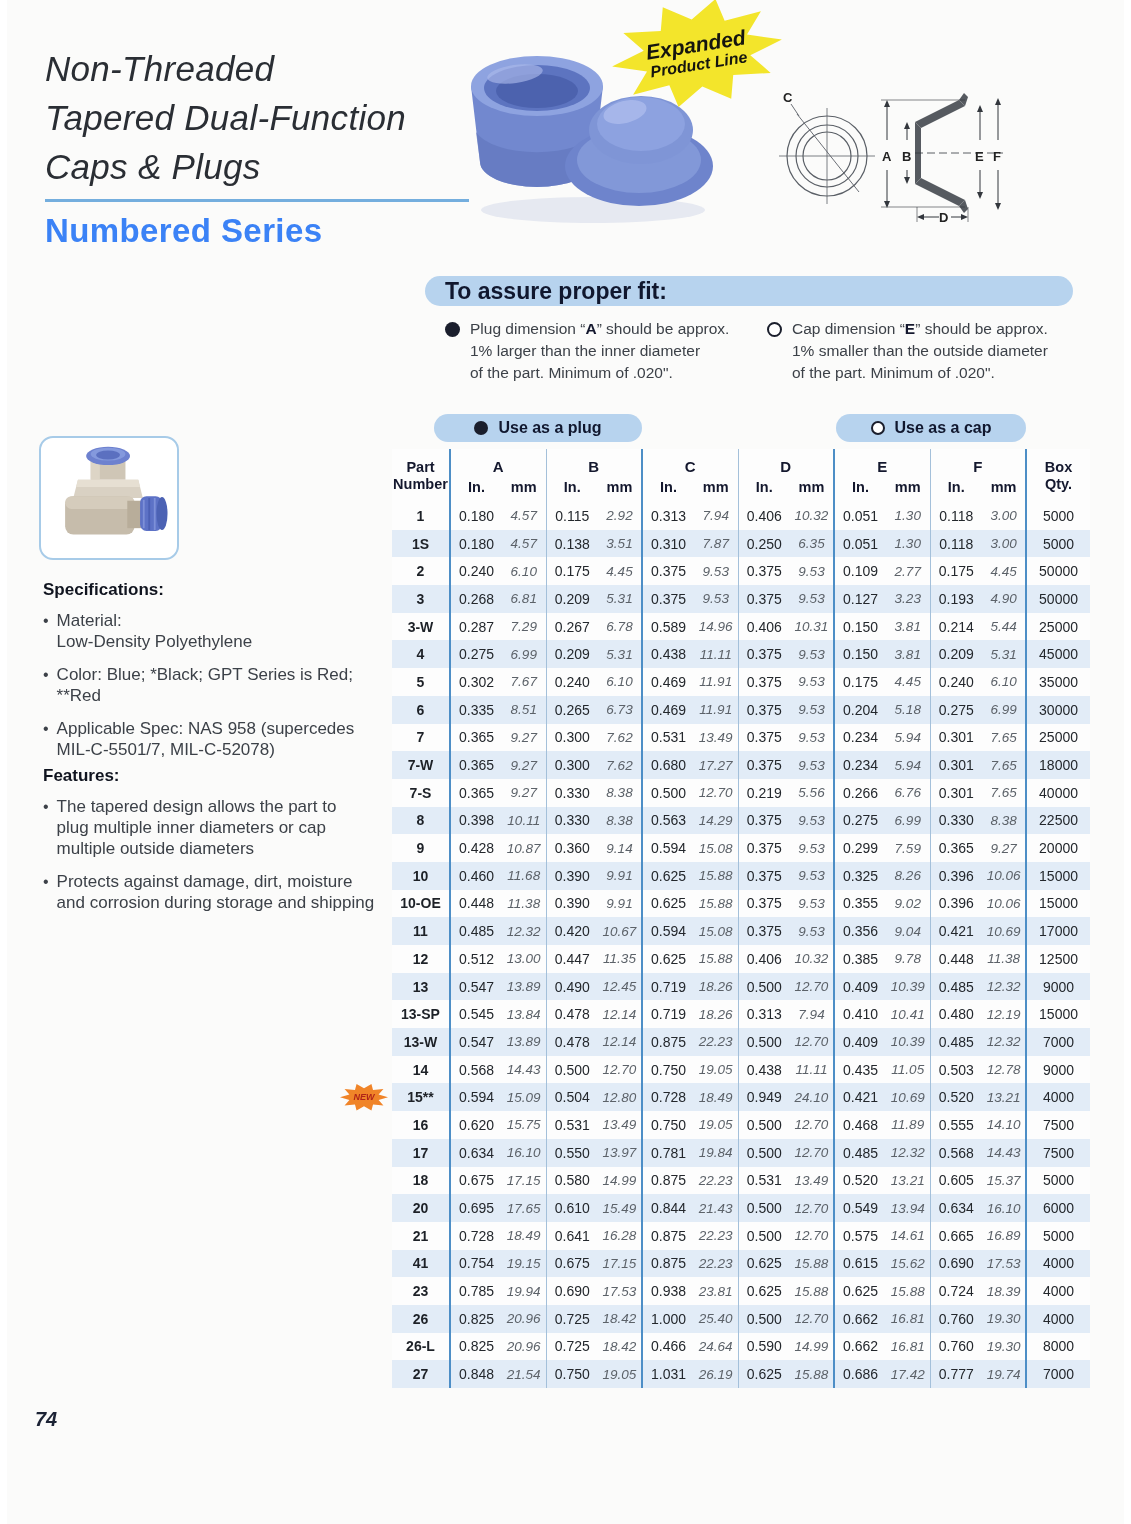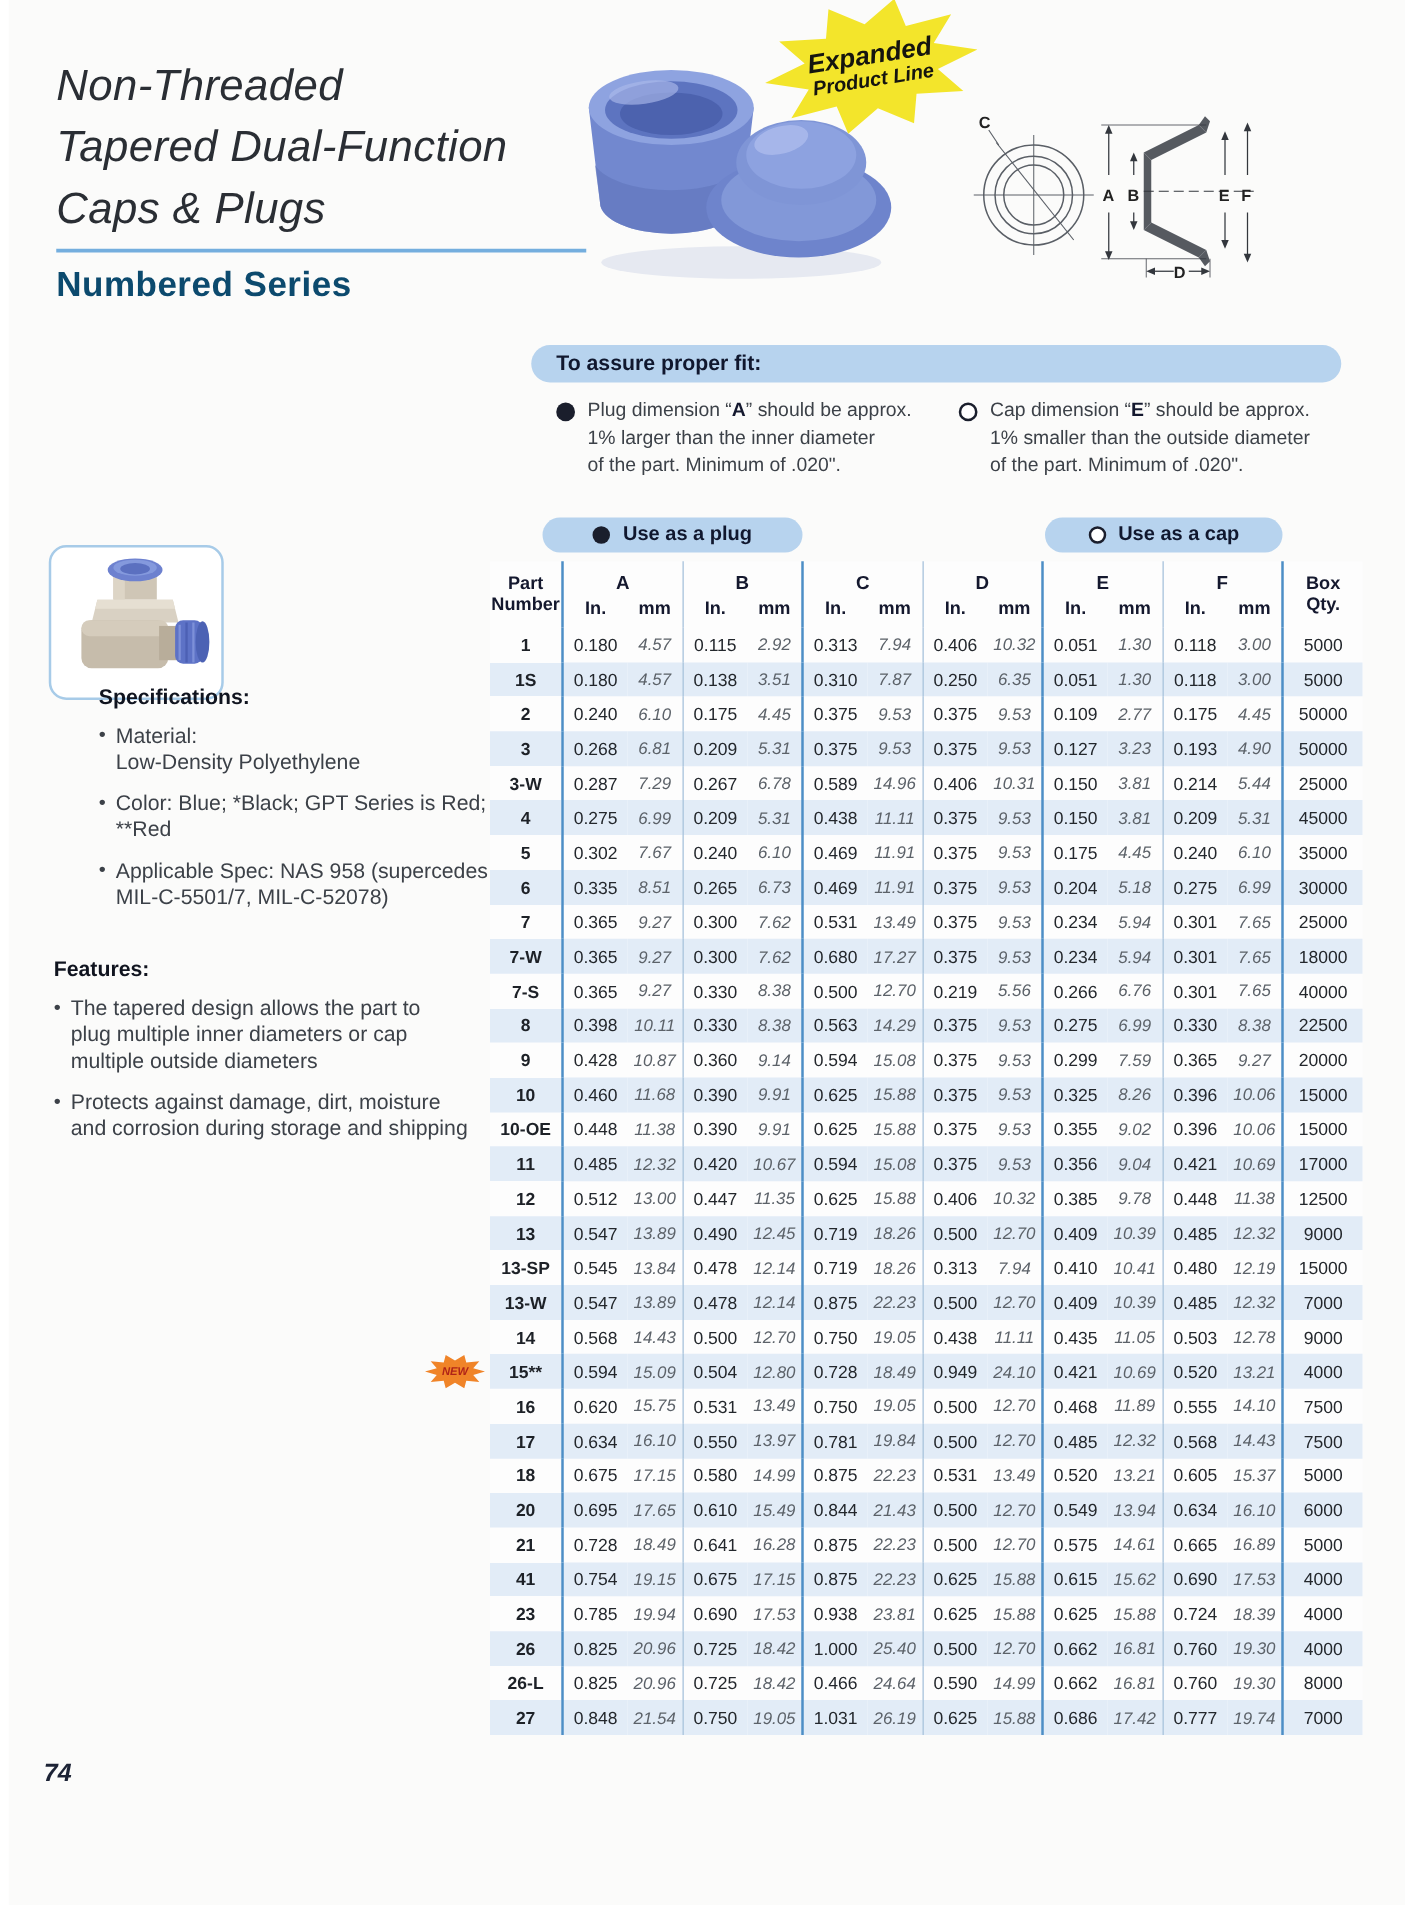--- a/index.html
+++ b/index.html
@@ -6,21 +6,21 @@
   html,body { background:#ffffff; }
   .page {
     position:relative; width:1117px; height:1524px; margin:0 auto;
     background:#fbfbfa; overflow:hidden;
     font-family:"Liberation Sans", sans-serif; color:#2c3138;
   }
   
   .title-block { position:absolute; left:38px; top:44px; width:430px; }
   .title-line { font-style:italic; font-size:35px; line-height:49px; color:#2a2e34; letter-spacing:.3px; }
   .title-rule { width:424px; height:3px; background:#74aede; margin:8px 0 10px 0; }
-  .series-title { font-size:28px; font-weight:700; color:#0c4a6e; letter-spacing:.4px; }
+  .series-title { font-size:33px; font-weight:700; color:#3b82f6; letter-spacing:.4px; }
 
   
   .photo { position:absolute; left:436px; top:12px; width:282px; height:218px; }
 
   
   .starburst {
     clip-path: polygon(100% 50%, 80.4% 59.9%, 90.5% 79.4%, 68.8% 75.9%, 65.5% 97.6%,
       50% 82%, 34.5% 97.6%, 31.2% 75.9%, 9.5% 79.4%, 19.6% 59.9%, 0% 50%,
       19.6% 40.1%, 9.5% 20.6%, 31.2% 24.1%, 34.5% 2.4%, 50% 18%, 65.5% 2.4%,
       68.8% 24.1%, 90.5% 20.6%, 80.4% 40.1%);
@@ -34,39 +34,39 @@
   .badge-expanded .l2 { font-size:16px; font-weight:700; font-style:italic; color:#15150f; }
 
   
   .diagram { position:absolute; left:758px; top:76px; width:268px; height:152px; }
   .diagram text { font-family:"Liberation Sans", sans-serif; font-weight:700; fill:#222; font-size:13px; }
 
   
   .fit-bar {
     position:absolute; left:418px; top:276px; width:648px; height:30px;
     background:#b7d3ee; border-radius:15px; display:flex; align-items:center; padding-left:20px;
-    font-size:17px; font-weight:700; color:#10172e;
+    font-size:23px; font-weight:700; color:#10172e;
   }
   .fit-cols { position:absolute; left:438px; top:318px; width:640px; display:flex; }
   .fit-item { display:flex; width:320px; }
   .fit-item + .fit-item { margin-left:4px; }
   .dot { flex:0 0 auto; width:15px; height:15px; border-radius:50%; margin:4px 10px 0 0; }
   .dot-filled { background:#1a1e2c; }
   .dot-open { background:#fff; border:2.5px solid #1a1e2c; }
   .fit-text { font-size:15.5px; line-height:22px; color:#3c4148; white-space:pre-line; }
   .fit-text b { color:#14182e; }
 
   
   .thumb-box {
     position:absolute; left:32px; top:436px; width:140px; height:124px;
     background:#fff; border:2px solid #a7cbe8; border-radius:14px;
     display:flex; align-items:center; justify-content:center;
   }
   .side-section { position:absolute; left:36px; width:336px; }
-  .specs { top:548px;margin-left:36px; }
+  .specs { top:580px; }
   .feats { top:766px; }
   .side-heading { font-size:17px; font-weight:700; color:#10141f; margin-bottom:10px; }
   .side-list { list-style:none; }
   .side-list li { display:flex; margin-bottom:12px; }
   .side-bullet { flex:0 0 auto; font-size:16px; line-height:21px; margin-right:8px; color:#3c4148; }
   .side-text { font-size:17px; line-height:21px; color:#3c4148; white-space:pre-line; }
 
   
   .table-area { position:absolute; left:385px; top:414px; width:698px; }
   .pills { position:relative; height:28px; margin-bottom:7px; }

